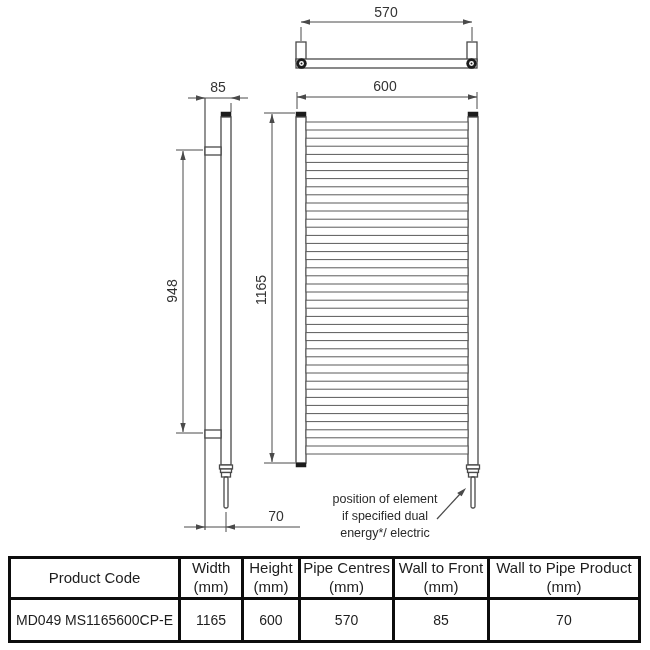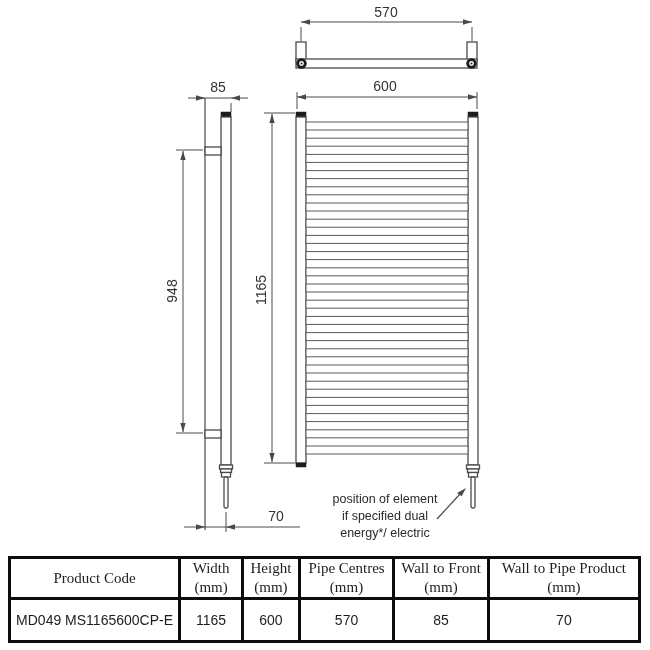--- a/index.html
+++ b/index.html
@@ -13,21 +13,21 @@
   .cap{fill:#1c1c1c;stroke:#1c1c1c;stroke-width:0.5;}
   .rung{fill:#ffffff;stroke:#5a5a5a;stroke-width:1;}
   .dimtext{font:14px "Liberation Sans",sans-serif;fill:#333333;}
   .note{font:12.5px "Liberation Sans",sans-serif;fill:#2a2a2a;}
   .spec-table-wrap{position:absolute;left:8px;top:556px;width:633px;height:84px;}
   table.spec{width:100%;height:100%;border-collapse:collapse;table-layout:fixed;}
   table.spec th,table.spec td{border:3px solid #0d0d0d;text-align:center;vertical-align:middle;
       color:#1d1d1d;background:#fff;padding:0;}
   table.spec th{font-size:15px;font-weight:400;line-height:1.25;}
   table.spec td{font-size:14px;font-weight:400;}
-  tr.hdr{height:41px;font-family:Liberation Serif, serif;} tr.datarow{height:43px;margin-left:21px;}
+  tr.hdr{height:41px;} tr.datarow{height:43px;margin-left:21px;}
 </style>
 </head>
 <body>
 
 <div id="canvas">
 
   <svg width="650" height="556" viewBox="0 0 650 556">
 
     <g>
       <line class="dim" x1="301" y1="22" x2="472" y2="22"></line>

